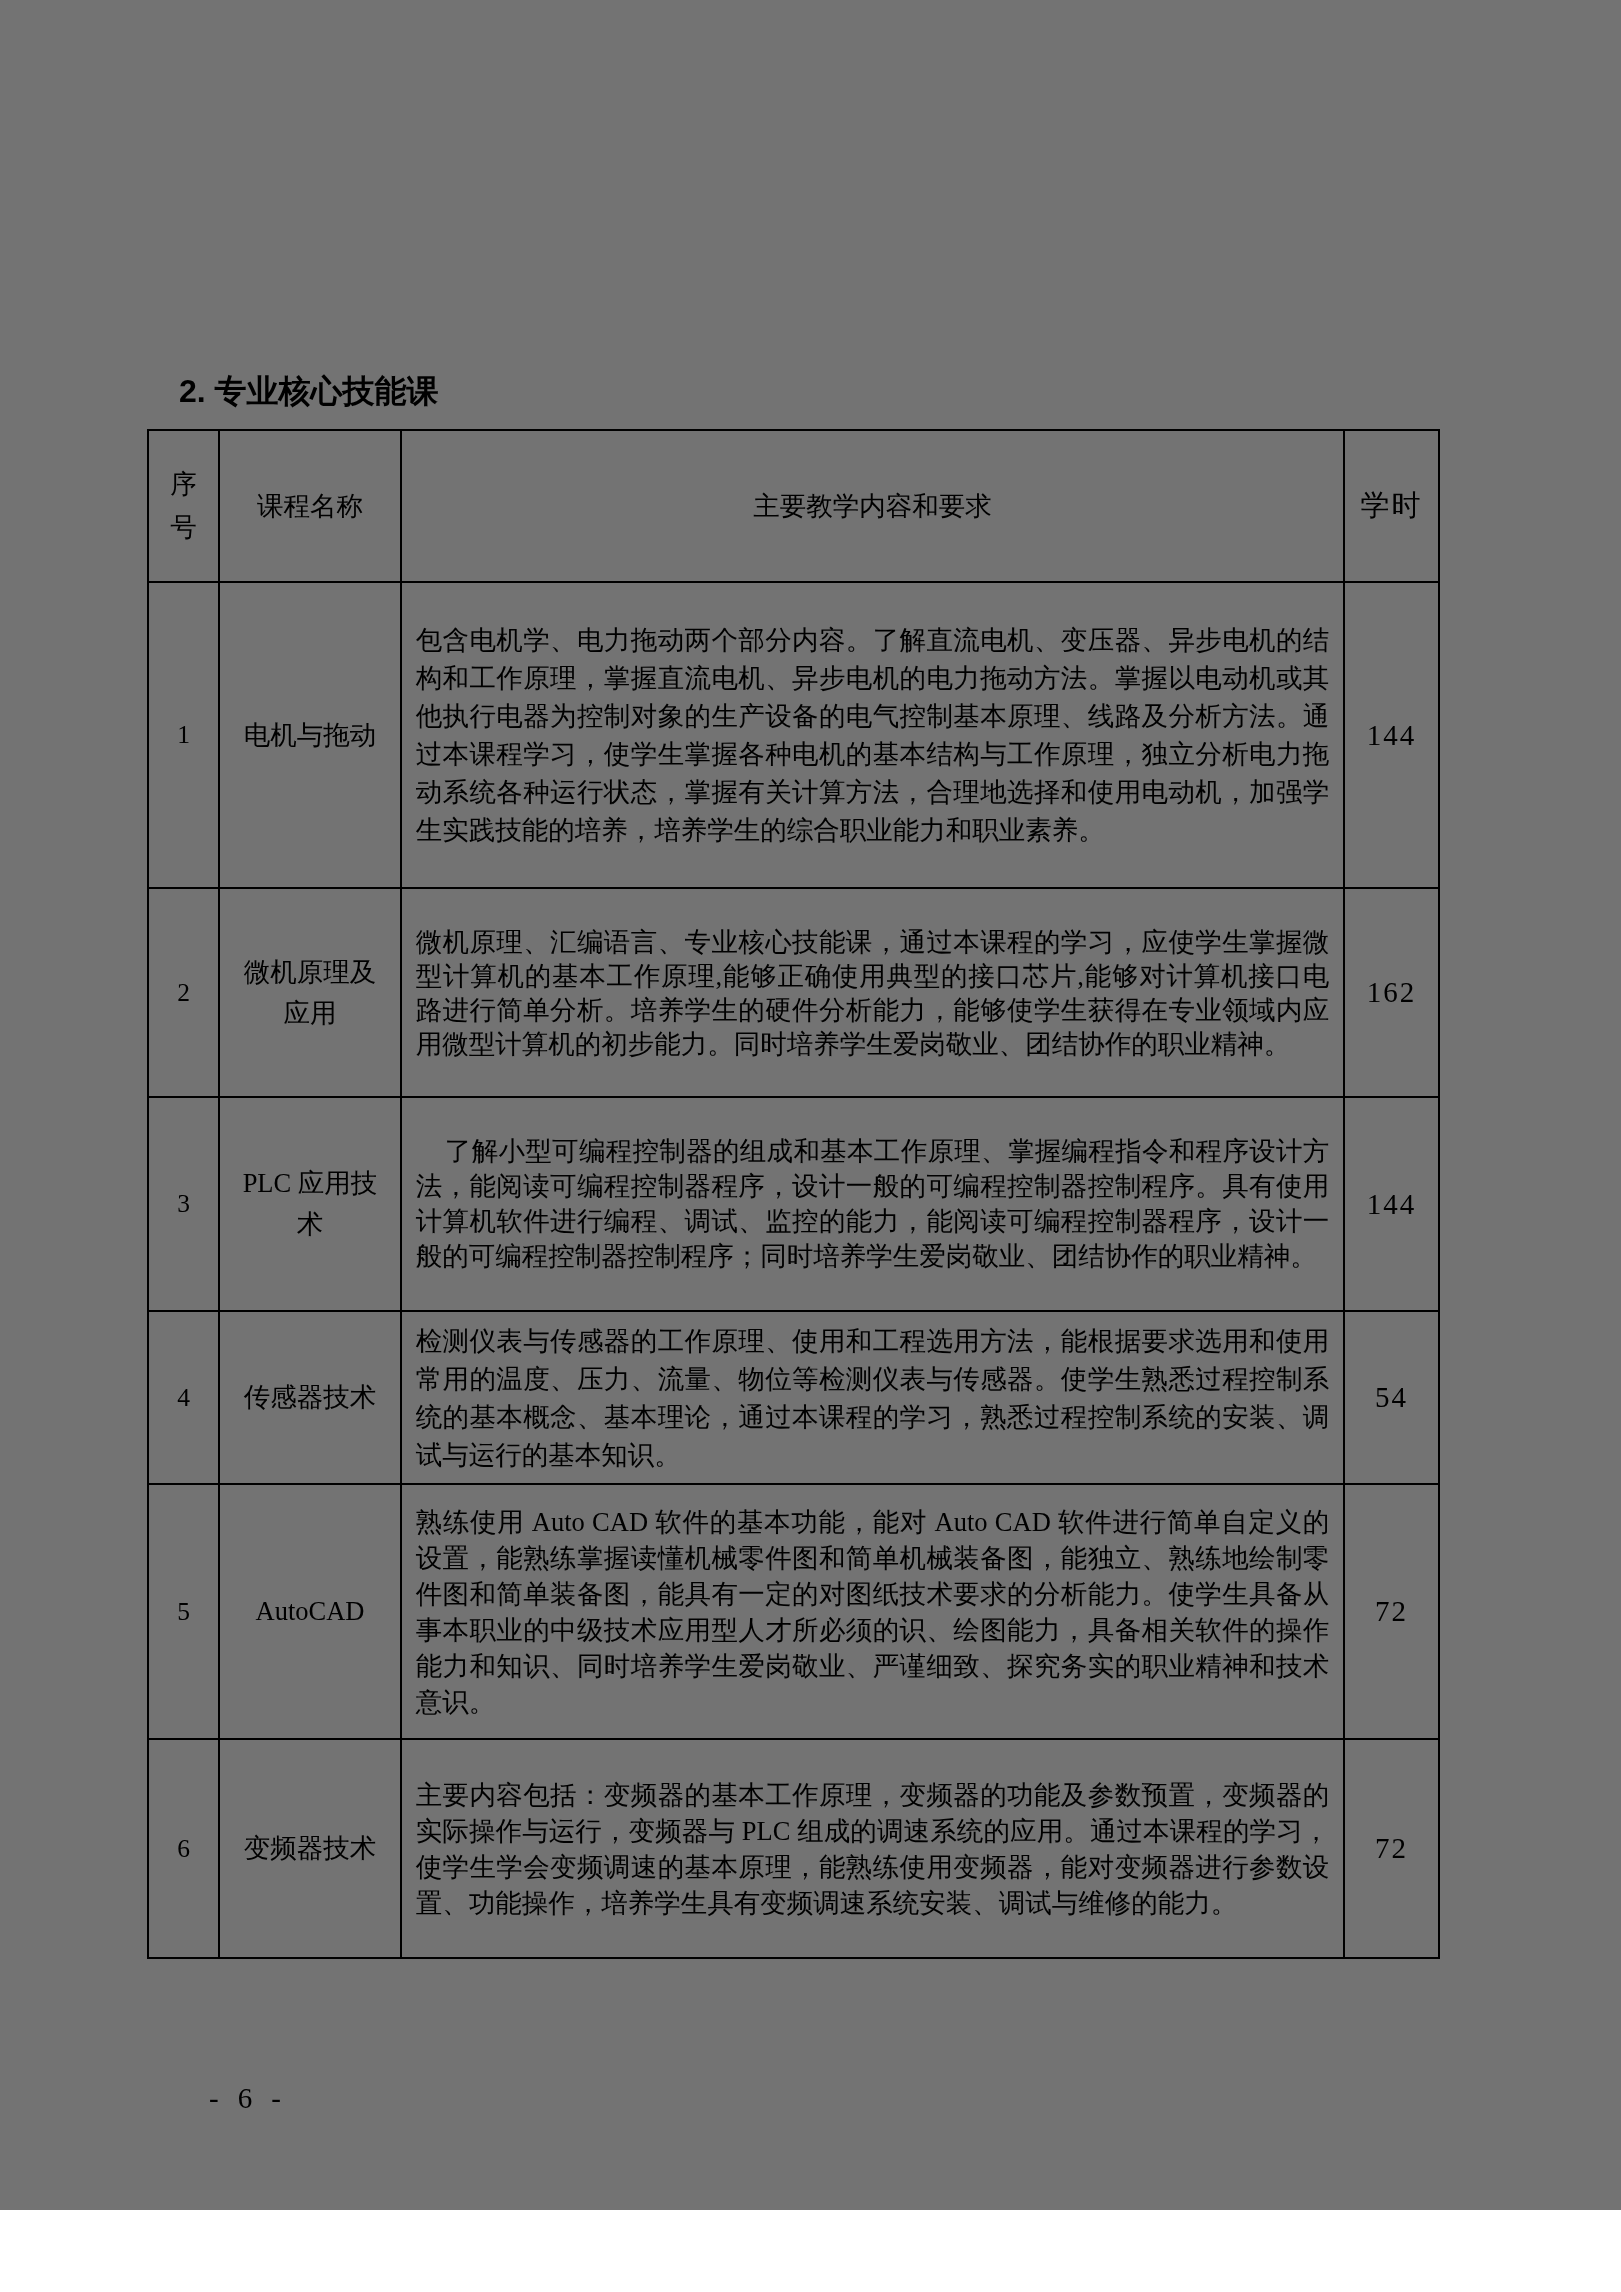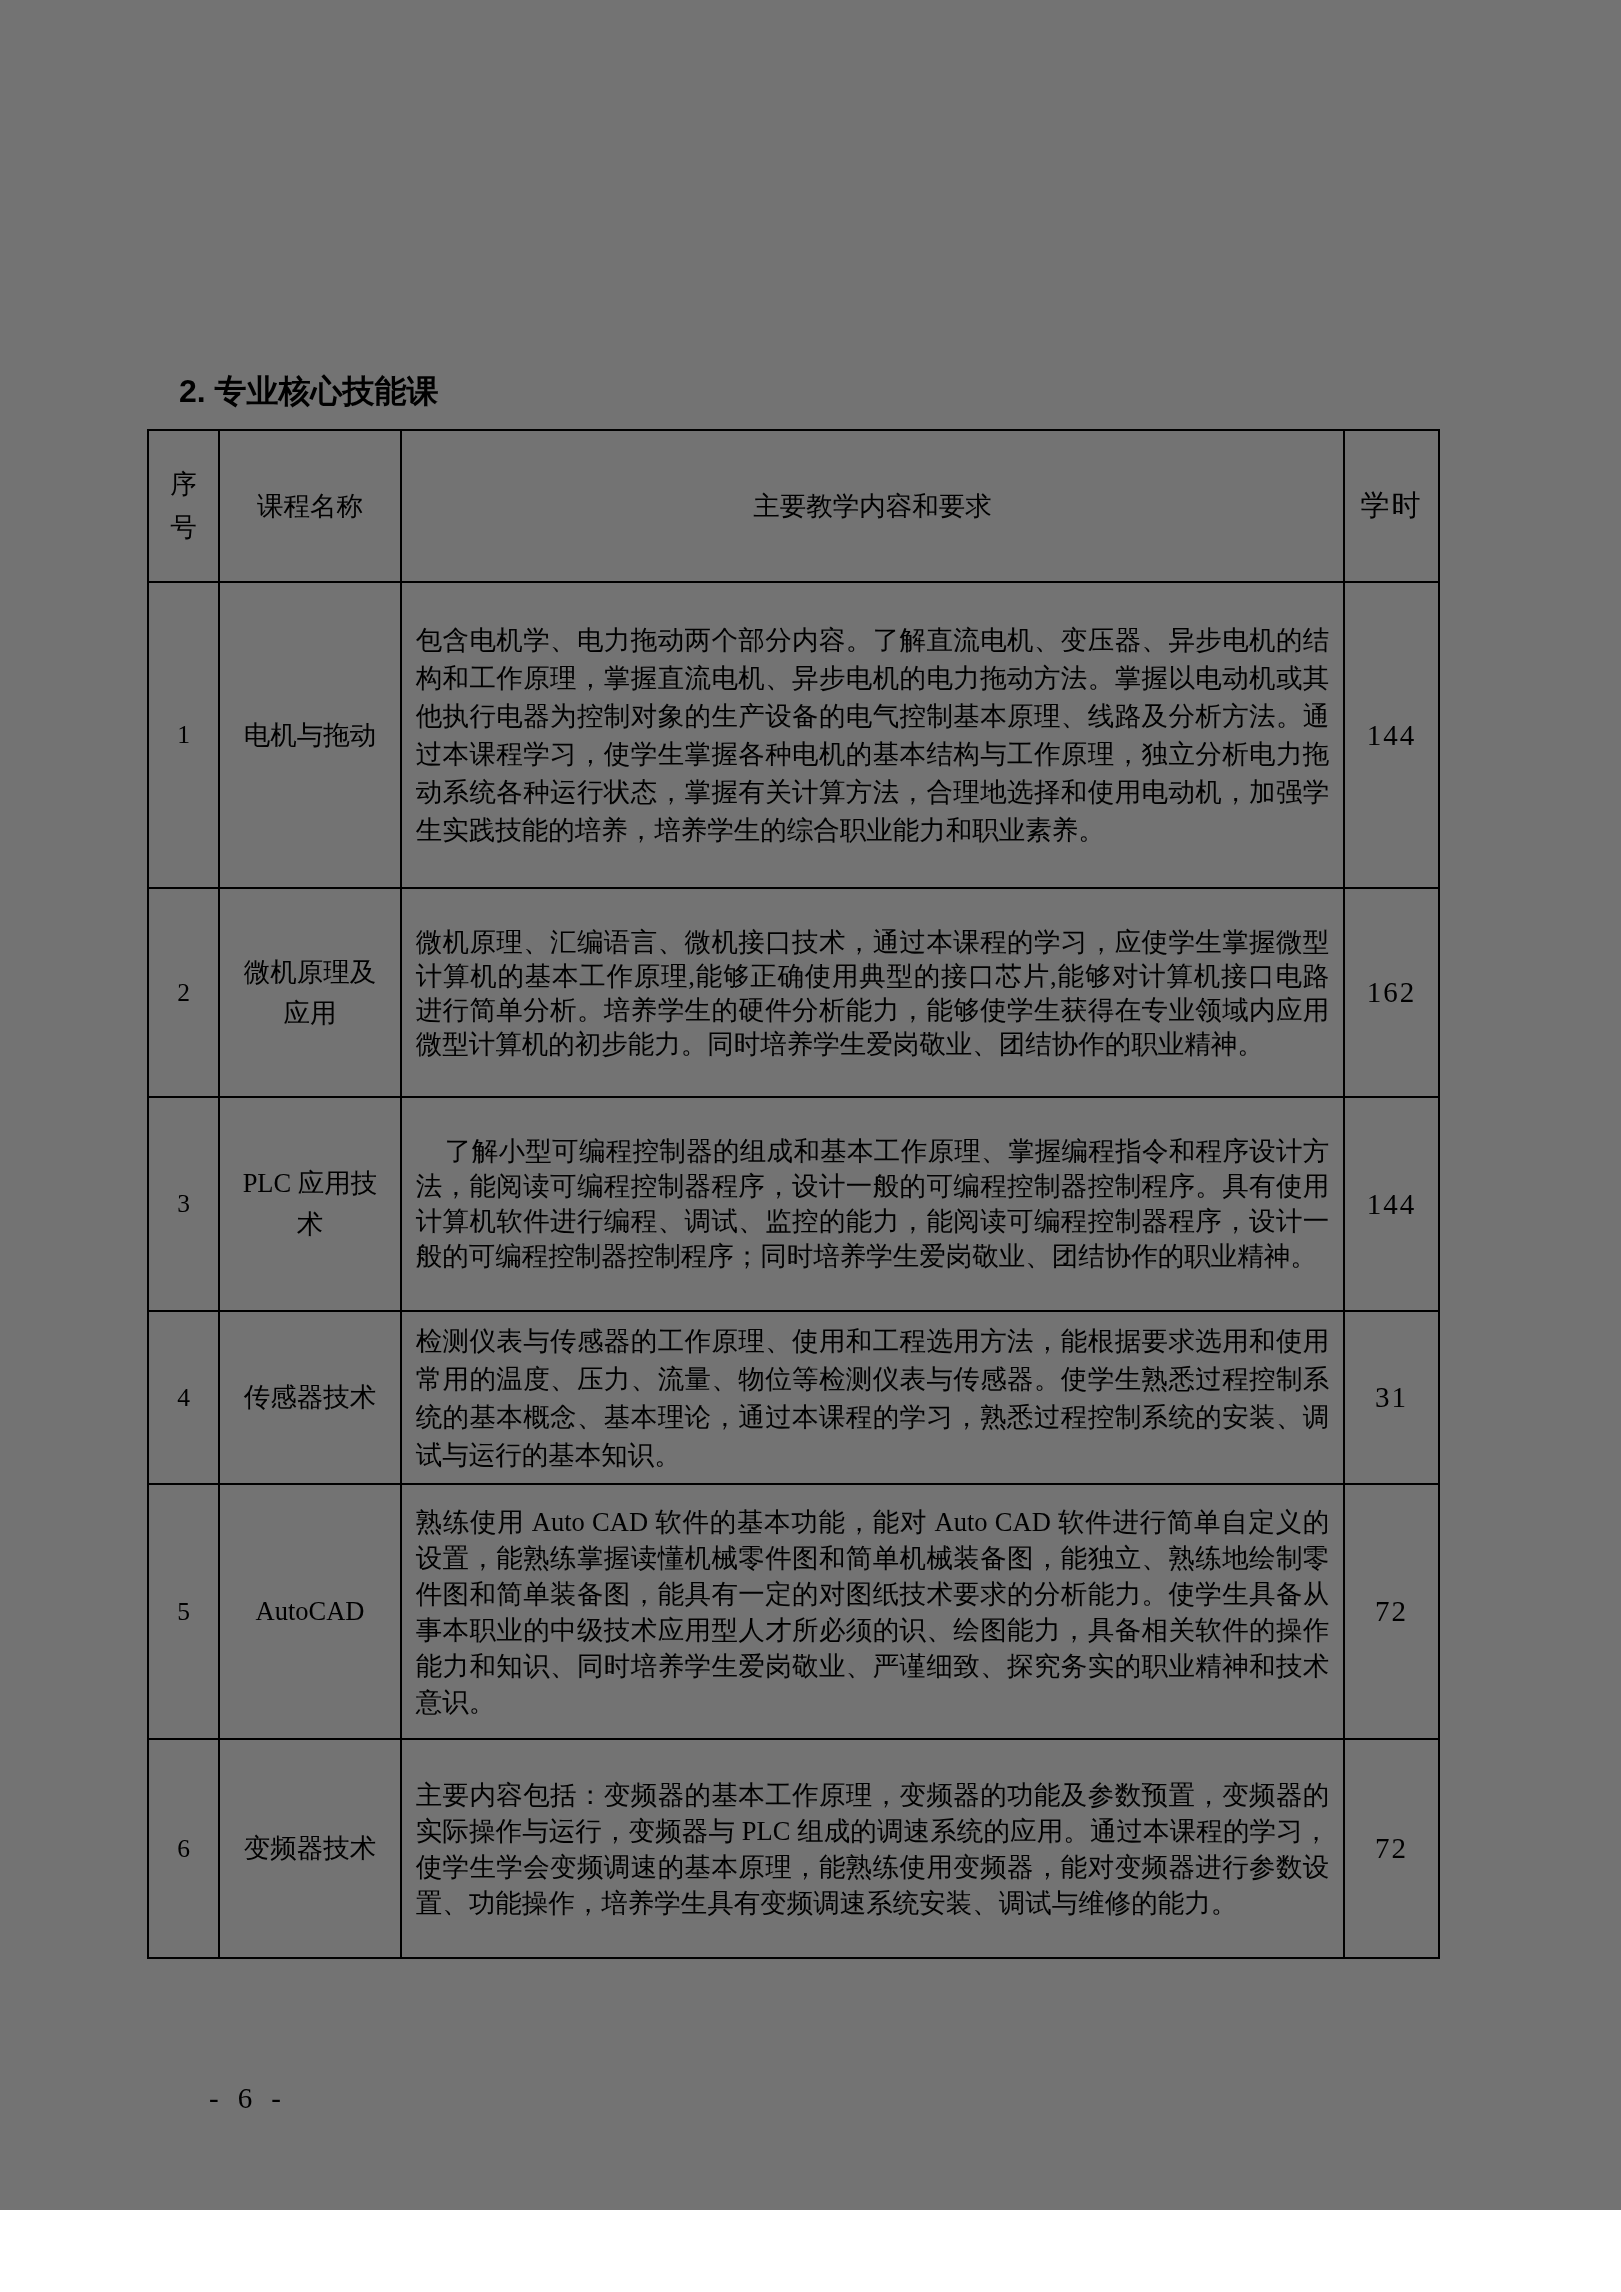--- a/index.html
+++ b/index.html
@@ -125,36 +125,36 @@
       <tr class="row-1">
         <td class="cell-index">1</td>
         <td class="cell-course">电机与拖动</td>
         <td class="cell-content lh39">包含电机学、电力拖动两个部分内容。了解直流电机、变压器、异步电机的结构和工作原理，掌握直流电机、异步电机的电力拖动方法。掌握以电动机或其他执行电器为控制对象的生产设备的电气控制基本原理、线路及分析方法。通过本课程学习，使学生掌握各种电机的基本结构与工作原理，独立分析电力拖动系统各种运行状态，掌握有关计算方法，合理地选择和使用电动机，加强学生实践技能的培养，培养学生的综合职业能力和职业素养。</td>
         <td class="cell-hours">144</td>
       </tr>
 
       <tr class="row-2">
         <td class="cell-index">2</td>
         <td class="cell-course">微机原理及应用</td>
-        <td class="cell-content lh35">微机原理、汇编语言、微机接口技术，通过本课程的学习，应使学生掌握微型计算机的基本工作原理,能够正确使用典型的接口芯片,能够对计算机接口电路进行简单分析。培养学生的硬件分析能力，能够使学生获得在专业领域内应用微型计算机的初步能力。同时培养学生爱岗敬业、团结协作的职业精神。</td>
+        <td class="cell-content lh35">微机原理、汇编语言、专业核心技能课，通过本课程的学习，应使学生掌握微型计算机的基本工作原理,能够正确使用典型的接口芯片,能够对计算机接口电路进行简单分析。培养学生的硬件分析能力，能够使学生获得在专业领域内应用微型计算机的初步能力。同时培养学生爱岗敬业、团结协作的职业精神。</td>
         <td class="cell-hours">162</td>
       </tr>
 
       <tr class="row-3">
         <td class="cell-index">3</td>
         <td class="cell-course">PLC 应用技术</td>
         <td class="cell-content lh36 indent">了解小型可编程控制器的组成和基本工作原理、掌握编程指令和程序设计方法，能阅读可编程控制器程序，设计一般的可编程控制器控制程序。具有使用计算机软件进行编程、调试、监控的能力，能阅读可编程控制器程序，设计一般的可编程控制器控制程序；同时培养学生爱岗敬业、团结协作的职业精神。</td>
         <td class="cell-hours">144</td>
       </tr>
 
       <tr class="row-4">
         <td class="cell-index">4</td>
         <td class="cell-course">传感器技术</td>
         <td class="cell-content lh39">检测仪表与传感器的工作原理、使用和工程选用方法，能根据要求选用和使用常用的温度、压力、流量、物位等检测仪表与传感器。使学生熟悉过程控制系统的基本概念、基本理论，通过本课程的学习，熟悉过程控制系统的安装、调试与运行的基本知识。</td>
-        <td class="cell-hours">31</td>
+        <td class="cell-hours">54</td>
       </tr>
 
       <tr class="row-5">
         <td class="cell-index">5</td>
         <td class="cell-course">AutoCAD</td>
         <td class="cell-content lh37">熟练使用 Auto CAD 软件的基本功能，能对 Auto CAD 软件进行简单自定义的设置，能熟练掌握读懂机械零件图和简单机械装备图，能独立、熟练地绘制零件图和简单装备图，能具有一定的对图纸技术要求的分析能力。使学生具备从事本职业的中级技术应用型人才所必须的识、绘图能力，具备相关软件的操作能力和知识、同时培养学生爱岗敬业、严谨细致、探究务实的职业精神和技术意识。</td>
         <td class="cell-hours">72</td>
       </tr>
 
       <tr class="row-6">

